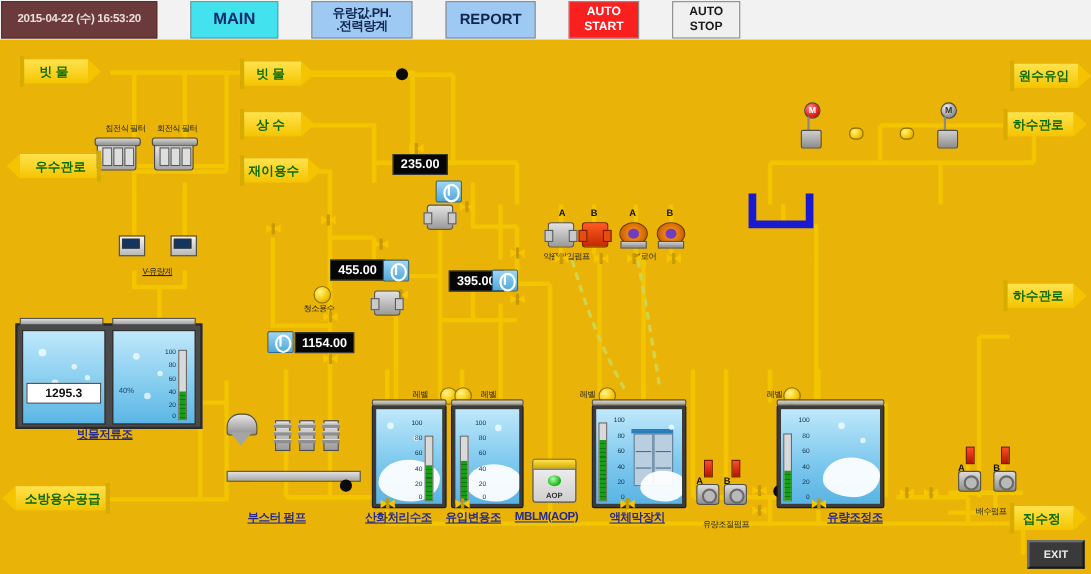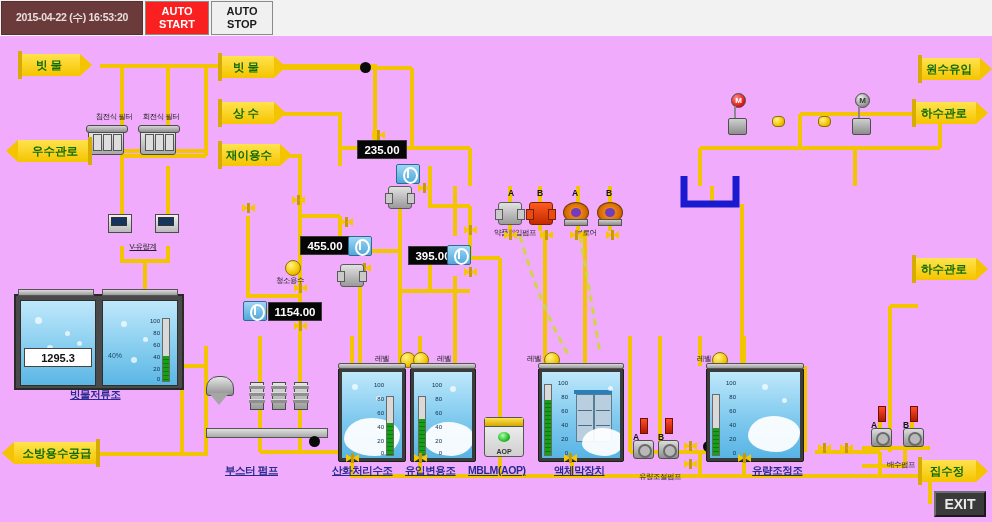--- a/index.html
+++ b/index.html
@@ -1,37 +1,37 @@
 <!DOCTYPE html>
 <html><head>
 <meta charset="utf-8">
 <style>
   html,body{margin:0;padding:0;background:#fff;}
   body{width:992px;height:522px;overflow:hidden;font-family:"Liberation Sans","DejaVu Sans",sans-serif;}
   #app{position:relative;width:992px;height:522px;background:#efefef;}
 
   
-  #toolbar{position:absolute;left:0;top:0;width:992px;height:36px;background:#f2f2f2;display:flex;}
+  #toolbar{position:absolute;left:0;top:0;width:992px;height:36px;background:#f2f2f2;display:flex;gap:28px;}
   .tbtn{height:34px;margin:1px 1px 0 1px;display:flex;align-items:center;justify-content:center;
         text-align:center;border:1px solid #8a8a8a;box-sizing:border-box;font-weight:bold;line-height:1.05;}
   #clock{background:#6b3a3a;color:#e8dede;font-size:10.5px;letter-spacing:-0.3px;width:142px;border:1px solid #5a2f2f;}
   #btn-remote{background:#f4817f;color:#c00000;font-size:14px;width:80px;flex-direction:column;}
   #btn-remote .l2{font-size:12.5px;font-weight:bold;color:#1a1a1a;}
   #btn-main{background:#42e3ef;color:#102a6b;font-size:15px;width:80px;}
   #btn-flow{background:#9ec9f2;color:#10264f;font-size:11.5px;width:92px;flex-direction:column;letter-spacing:-0.5px;}
   #btn-level{background:#9ec9f2;color:#10264f;font-size:13.5px;width:112px;}
   #btn-trend{background:#9ec9f2;color:#10264f;font-size:13.5px;width:76px;}
   #btn-alarm{background:#9ec9f2;color:#10264f;font-size:13.5px;width:76px;}
   #btn-report{background:#9ec9f2;color:#10264f;font-size:13.5px;width:82px;}
   #btn-reset{background:#ffff00;color:#ff3b00;font-size:15px;width:160px;}
   #btn-astart{background:#fb2020;color:#ffffff;font-size:11px;width:64px;flex-direction:column;line-height:1.15;}
   #btn-astop{background:#f0f0f0;color:#1a1a1a;font-size:11px;width:62px;flex-direction:column;line-height:1.15;}
 
   
-  #canvas{position:absolute;left:0;top:36px;width:992px;height:486px;background:#f0abfc;}
+  #canvas{position:absolute;left:0;top:36px;width:992px;height:486px;background:#eab308;}
   #wires{position:absolute;left:0;top:0;width:992px;height:486px;}
 
   
   .tag{position:absolute;height:22px;display:flex;align-items:center;justify-content:center;
        color:#0a6b0a;font-size:11.5px;font-weight:bold;letter-spacing:0px;white-space:nowrap;}
   .tag .body{position:absolute;left:0;top:0;width:100%;height:100%;background:linear-gradient(#ffe34d,#f5c400);}
   .tag .txt{position:relative;z-index:3;padding:0 3px;}
   .tag .pt{position:absolute;top:0;width:0;height:0;z-index:1;
            border-top:11px solid transparent;border-bottom:11px solid transparent;}
   .tag.r .pt{right:-12px;border-left:12px solid #f5c400;}
@@ -116,29 +116,35 @@
   .membrane{position:absolute;background:#b9cfe0;border:1px solid #5a7d96;}
   .membrane:before,.membrane:after{content:"";position:absolute;left:1px;right:1px;height:1px;background:#4a6c86;}
   .membrane:before{top:33%;} .membrane:after{top:66%;}
   .sludge{position:absolute;width:26px;height:30px;}
   .sludge .d{position:absolute;left:0;top:0;width:26px;height:18px;border-radius:12px 12px 3px 3px;
         background:linear-gradient(#e6e6e6,#8f8f8f);border:1px solid #4f4f4f;}
   .sludge .cone{position:absolute;left:3px;top:17px;width:0;height:0;border-left:10px solid transparent;
         border-right:10px solid transparent;border-top:12px solid #a5a5a5;}
   .manif{position:absolute;background:linear-gradient(#e0e0e0,#a9a9a9);border:1px solid #555;}
   #exit{position:absolute;right:6px;bottom:5px;width:48px;height:22px;background:#3a3a3a;border:2px outset #6e6e6e;
-        color:#e9e9e9;font-size:14px;font-weight:bold;display:flex;align-items:center;justify-content:center;margin-top:16px;}
+        color:#e9e9e9;font-size:10px;font-weight:bold;display:flex;align-items:center;justify-content:center;margin-top:16px;}
 </style>
 </head>
 <body>
 
 <div id="app">
 
   <div id="toolbar">
     <div class="tbtn" id="clock">2015-04-22 (수) 16:53:20</div>
+    <div class="tbtn" id="btn-main">MAIN</div>
+    <div class="tbtn" id="btn-flow">
+      <span>유량값.PH.</span>
+      <span>.전력량계</span>
+    </div>
+    <div class="tbtn" id="btn-report">REPORT</div>
     <div class="tbtn" id="btn-astart">
       <span>AUTO</span>
       <span>START</span>
     </div>
     <div class="tbtn" id="btn-astop">
       <span>AUTO</span>
       <span>STOP</span>
     </div>
   </div>
 

